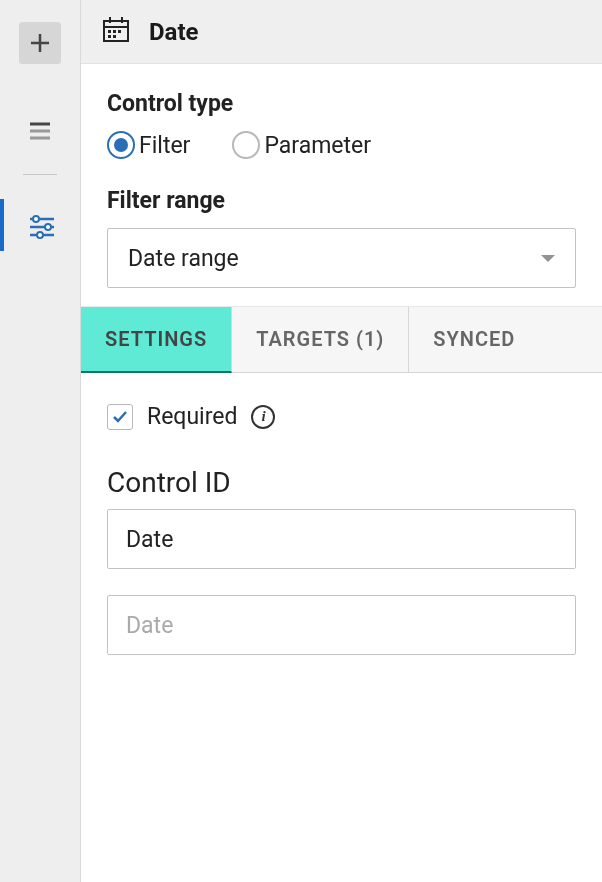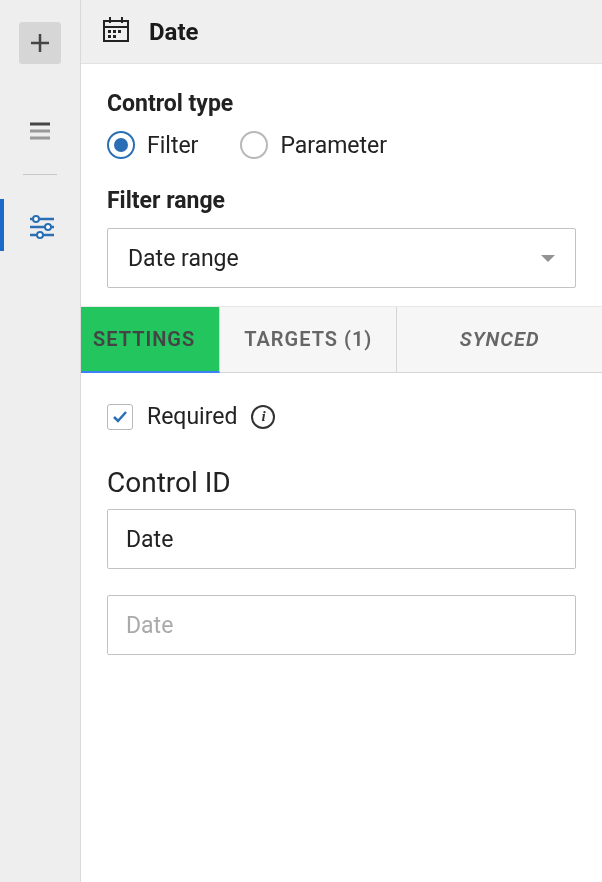--- a/index.html
+++ b/index.html
@@ -83,21 +83,21 @@
       font-weight: bold;
     }
     .radio-row {
       display: flex;
       gap: 42px;
       align-items: center;
     }
     .radio-opt {
       display: flex;
       align-items: center;
-      gap: 12px;
+      gap: 4px;
       cursor: pointer;
     }
     .radio {
       width: 28px;
       height: 28px;
       border-radius: 50%;
       border: 2px solid #b8b8b8;
       position: relative;
       background: #fff;
     }
@@ -141,27 +141,26 @@
       font-size: 20px;
       letter-spacing: 1px;
       color: #666;
       font-weight: 600;
       background: #f6f6f6;
       border-right: 1px solid #d6d6d6;
       cursor: pointer;
       white-space: nowrap;
     }
     .tab.active {
-      background: #22c55e;
+      background: #5eead4;
       color: #444;
-      border-bottom: 2px solid #3b82f6;
+      border-bottom: 2px solid #0f766e;
       margin-bottom: -1px;
-      padding-left: 12px;
-    }
-    .tab:last-child { border-right: none; flex: 1; text-align: center; font-style: italic; }
+    }
+    .tab:last-child { border-right: none; flex: 1; text-align: left; }
     .settings-body { padding: 30px 26px 10px 26px; }
     .check-row {
       display: flex;
       align-items: center;
       gap: 14px;
       margin-bottom: 36px;
     }
     .checkbox {
       width: 26px;
       height: 26px;

